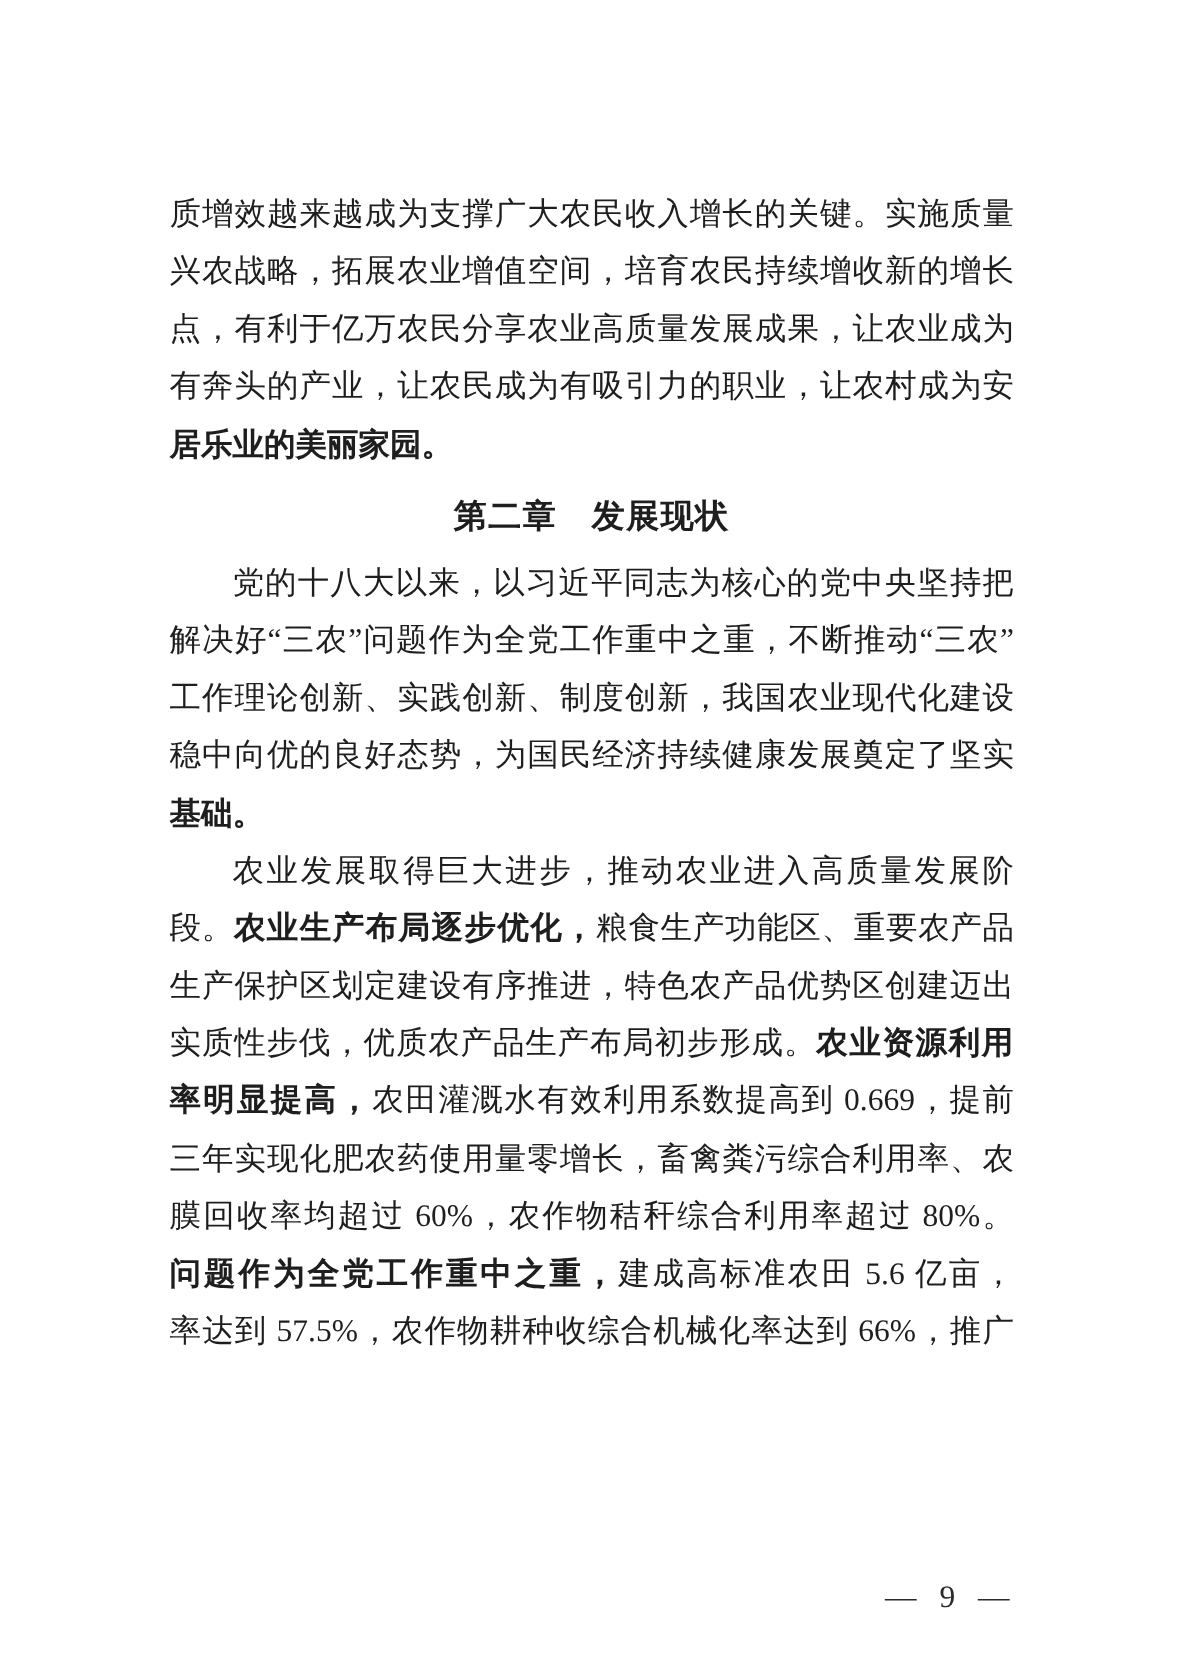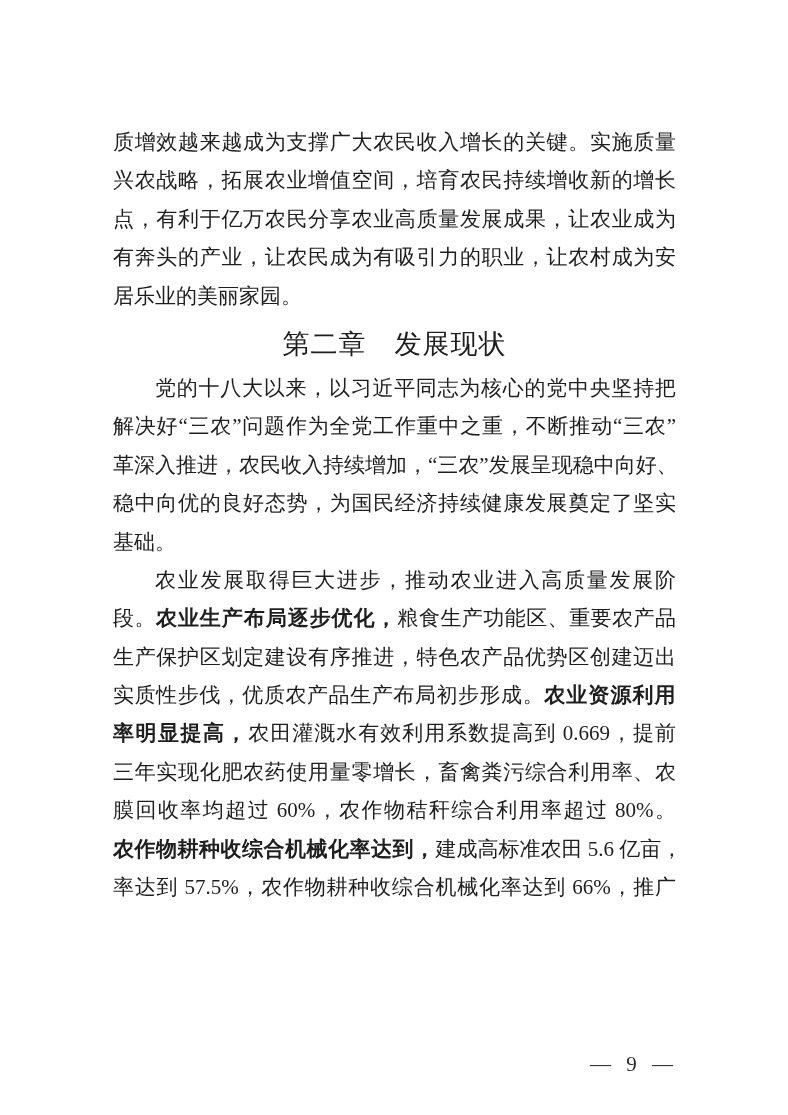--- a/index.html
+++ b/index.html
@@ -38,30 +38,31 @@
     text-justify: inter-character;
     white-space: nowrap;
     overflow: hidden;
   }
   .line.indent {
     padding-left: 42px;
   }
   .line.flush {
     text-align: right;
     text-align-last: left;
+    font-weight: bold;
   }
   .line .b {
     font-weight: 700;
     font-family: "Liberation Sans", "DejaVu Sans", sans-serif;
     letter-spacing: 0.5px;
   }
   .heading {
     font-family: "Liberation Sans", "DejaVu Sans", sans-serif;
-    font-weight: 400;
-    font-size: 27px;
+    font-weight: 700;
+    font-size: 22px;
     line-height: 34px;
     margin: 12px 0 8px 0;
     text-align: center;
     letter-spacing: 1px;
   }
   .page-number {
     position: absolute;
     top: 1024px;
     right: 112px;
     font-size: 21px;
@@ -81,30 +82,30 @@
         <div class="line"><span>质增效越来越成为支撑广大农民收入增长的关键。实施质量</span></div>
         <div class="line"><span>兴农战略，拓展农业增值空间，培育农民持续增收新的增长</span></div>
         <div class="line"><span>点，有利于亿万农民分享农业高质量发展成果，让农业成为</span></div>
         <div class="line"><span>有奔头的产业，让农民成为有吸引力的职业，让农村成为安</span></div>
         <div class="line flush"><span>居乐业的美丽家园。</span></div>
       </div>
       <div class="heading">第二章　发展现状</div>
       <div class="para">
         <div class="line indent"><span>党的十八大以来，以习近平同志为核心的党中央坚持把</span></div>
         <div class="line"><span>解决好“三农”问题作为全党工作重中之重，不断推动“三农”</span></div>
-        <div class="line"><span>革深入推进，农民收入持续增加，“三农”发展呈现稳中向好、</span></div>
+        <div class="line"><span>工作理论创新、实践创新、制度创新，我国农业现代化建设</span></div>
         <div class="line"><span>稳中向优的良好态势，为国民经济持续健康发展奠定了坚实</span></div>
         <div class="line flush"><span>基础。</span></div>
       </div>
       <div class="para">
         <div class="line indent"><span>农业发展取得巨大进步，推动农业进入高质量发展阶</span></div>
         <div class="line"><span>段。</span><span class="b">农业生产布局逐步优化，</span><span>粮食生产功能区、重要农产品</span></div>
         <div class="line"><span>生产保护区划定建设有序推进，特色农产品优势区创建迈出</span></div>
         <div class="line"><span>实质性步伐，优质农产品生产布局初步形成。</span><span class="b">农业资源利用</span></div>
         <div class="line"><span class="b">率明显提高，</span><span>农田灌溉水有效利用系数提高到 0.669，提前</span></div>
         <div class="line"><span>三年实现化肥农药使用量零增长，畜禽粪污综合利用率、农</span></div>
         <div class="line"><span>膜回收率均超过 60%，农作物秸秆综合利用率超过 80%。</span></div>
-        <div class="line"><span class="b">农作物耕种收综合机械化率达到，</span><span>建成高标准农田 5.6 亿亩，</span></div>
+        <div class="line"><span class="b">问题作为全党工作重中之重，</span><span>建成高标准农田 5.6 亿亩，</span></div>
         <div class="line"><span>率达到 57.5%，农作物耕种收综合机械化率达到 66%，推广</span></div>
       </div>
     </div>
   <div class="page-number">— 9 —</div>
 </div>
 
 </body></html>

